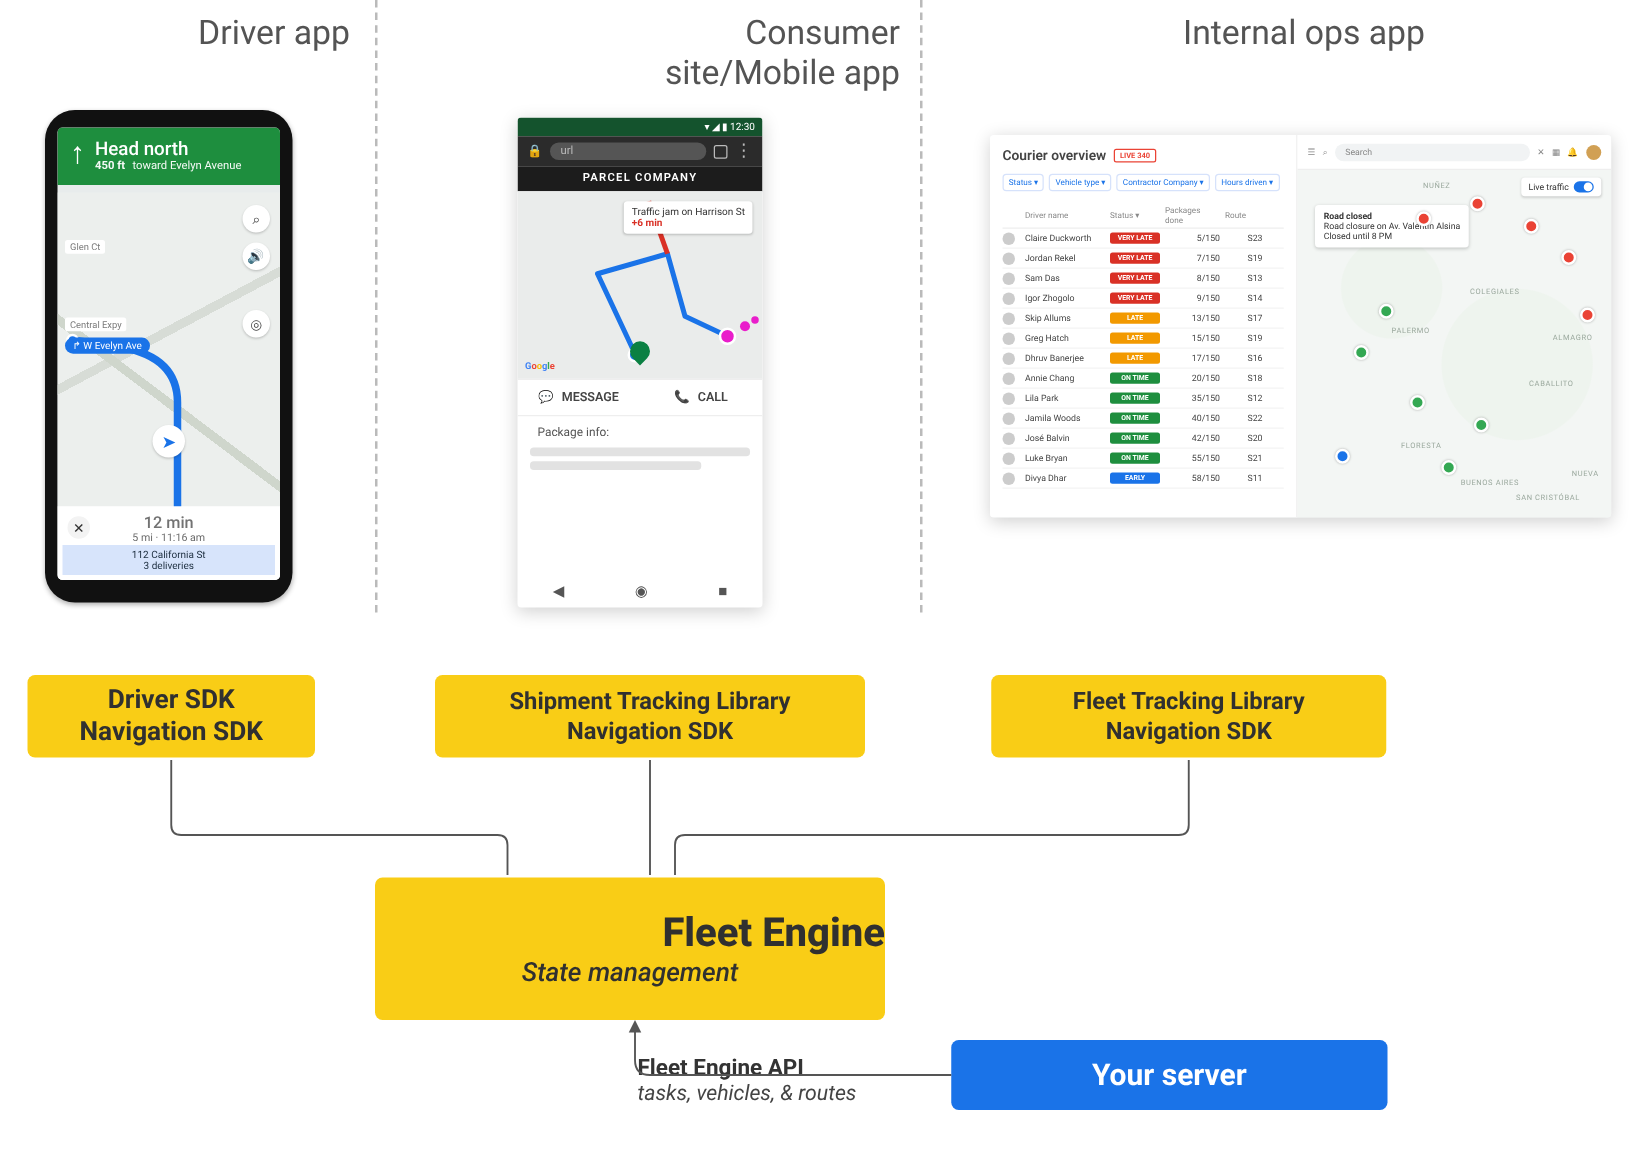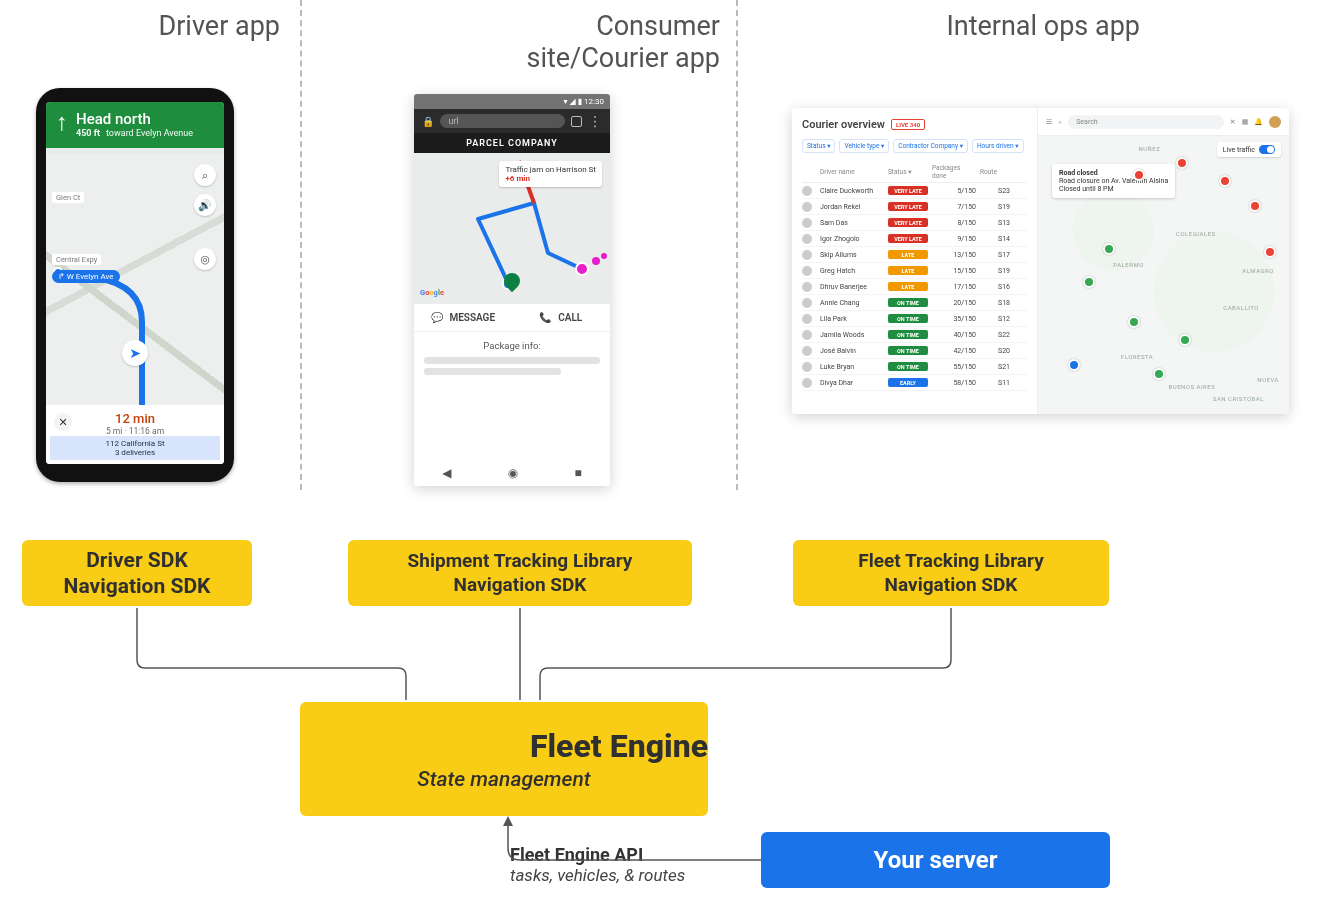--- a/index.html
+++ b/index.html
@@ -92,56 +92,56 @@
   .cursor {
     position:absolute; left:50%; bottom:98px; transform:translateX(-50%);
     width:26px; height:26px; border-radius:50%; background:#fff;
     display:flex; align-items:center; justify-content:center; color:#1a73e8; font-size:14px;
     box-shadow:0 1px 2px rgba(0,0,0,.2);
   }
   .bottom-card {
     position:absolute; left:0; right:0; bottom:0;
     background:#fff; text-align:center; padding:6px 4px 4px;
   }
-  .bottom-card .eta { color:#c2410c; font-size:13px; font-weight:500; }
+  .bottom-card .eta { color:#737373; font-size:13px; font-weight:500; }
   .bottom-card .sub { color:#6b6b6b; font-size:8.5px; }
   .bottom-card .close {
     position:absolute; left:8px; top:8px;
     width:18px; height:18px; border-radius:50%; background:#f3f3f3;
     display:flex; align-items:center; justify-content:center; font-size:11px;
   }
   .bottom-bar { background:#d7e4fb; color:#234; font-size:8px; padding:3px 6px; }
 
   
   .tile {
     position:absolute; background:#fff; box-shadow: 0 3px 14px rgba(0,0,0,.18); border-radius:3px; overflow:hidden;
   }
   .consumer { left:414px; top:94px; width:196px; height:392px; }
-  .cs-status { background:#737373; color:#fff; font-size:8px; display:flex; justify-content:flex-end; gap:6px; padding:3px 6px; }
+  .cs-status { background:#14532d; color:#fff; font-size:8px; display:flex; justify-content:flex-end; gap:6px; padding:3px 6px; }
   .cs-url { background:#2b2b2b; padding:5px 8px; display:flex; align-items:center; gap:6px; }
   .cs-url .lock { color:#bbb; font-size:10px; }
   .cs-url .bar { flex:1; height:14px; border-radius:8px; background:#555; color:#bbb; font-size:9px; display:flex; align-items:center; padding:0 8px; }
   .cs-url .sq { width:11px; height:11px; border:1.5px solid #bbb; border-radius:2px; }
   .cs-url .dots { color:#bbb; font-size:14px; line-height:1; }
   .cs-brand { background:#1c1c1c; color:#fff; text-align:center; font-size:9px; letter-spacing:1px; padding:5px; font-weight:600; }
   .cs-msg { font-size:10px; padding:8px 10px 6px; color:#333; }
   .cs-msg b { font-weight:700; }
   .cs-map {
     height:150px; position:relative;
     background: #eaeceb;
   }
   .traffic-pop {
     position:absolute; right:8px; top:8px;
     background:#fff; font-size:8px; padding:4px 6px; border-radius:3px; box-shadow:0 1px 2px rgba(0,0,0,.2);
   }
   .dest { position:absolute; left:50%; bottom:14px; transform:translateX(-50%);
     width:16px; height:16px; background:#0b8043; border-radius:50% 50% 50% 0; transform: translateX(-50%) rotate(-45deg); }
   .cs-actions { display:flex; border-top:1px solid #eee; border-bottom:1px solid #eee; }
   .cs-actions div { flex:1; text-align:center; font-size:10px; font-weight:600; padding:8px 4px; color:#444; display:flex; gap:6px; align-items:center; justify-content:center; }
-  .cs-info { font-size:9.5px; padding:8px 16px 2px; color:#555;text-align:center; }
+  .cs-info { font-size:9.5px; padding:8px 16px 2px; color:#555; }
   .gbar { height:7px; background:#e2e2e2; border-radius:3px; margin:4px 10px; }
   .cs-nav { position:absolute; bottom:6px; left:0; right:0; display:flex; justify-content:space-around; color:#555; font-size:12px; }
 
   .glogo { position:absolute; left:6px; bottom:6px; font-size:7.5px; color:#888;}
   .glogo b:nth-child(1){color:#4285F4} .glogo b:nth-child(2){color:#EA4335}
   .glogo b:nth-child(3){color:#FBBC05} .glogo b:nth-child(4){color:#4285F4}
   .glogo b:nth-child(5){color:#34A853} .glogo b:nth-child(6){color:#EA4335}
 
   
   .ops { left:792px; top:108px; width:497px; height:306px; display:flex; background:#f6f7f8; }
@@ -209,21 +209,21 @@
   svg.route, svg.route2 { position:absolute; left:0; top:0; pointer-events:none; }
 </style>
 </head>
 <body>
 
 <div class="vdiv d1"></div>
 <div class="vdiv d2"></div>
 
 <div class="col-h c1">Driver app</div>
 <div class="col-h c2" style="white-space:pre-line">Consumer
-site/Courier app</div>
+site/Mobile app</div>
 <div class="col-h c3">Internal ops app</div>
 
 <div class="phone">
   <div class="screen">
     <div class="nav-banner">
       <div class="nav-arrow">↑</div>
       <div class="nav-txt">
         <div class="nt1">Head north</div>
         <div class="nav-subrow">
           <span class="nd">450 ft</span>

